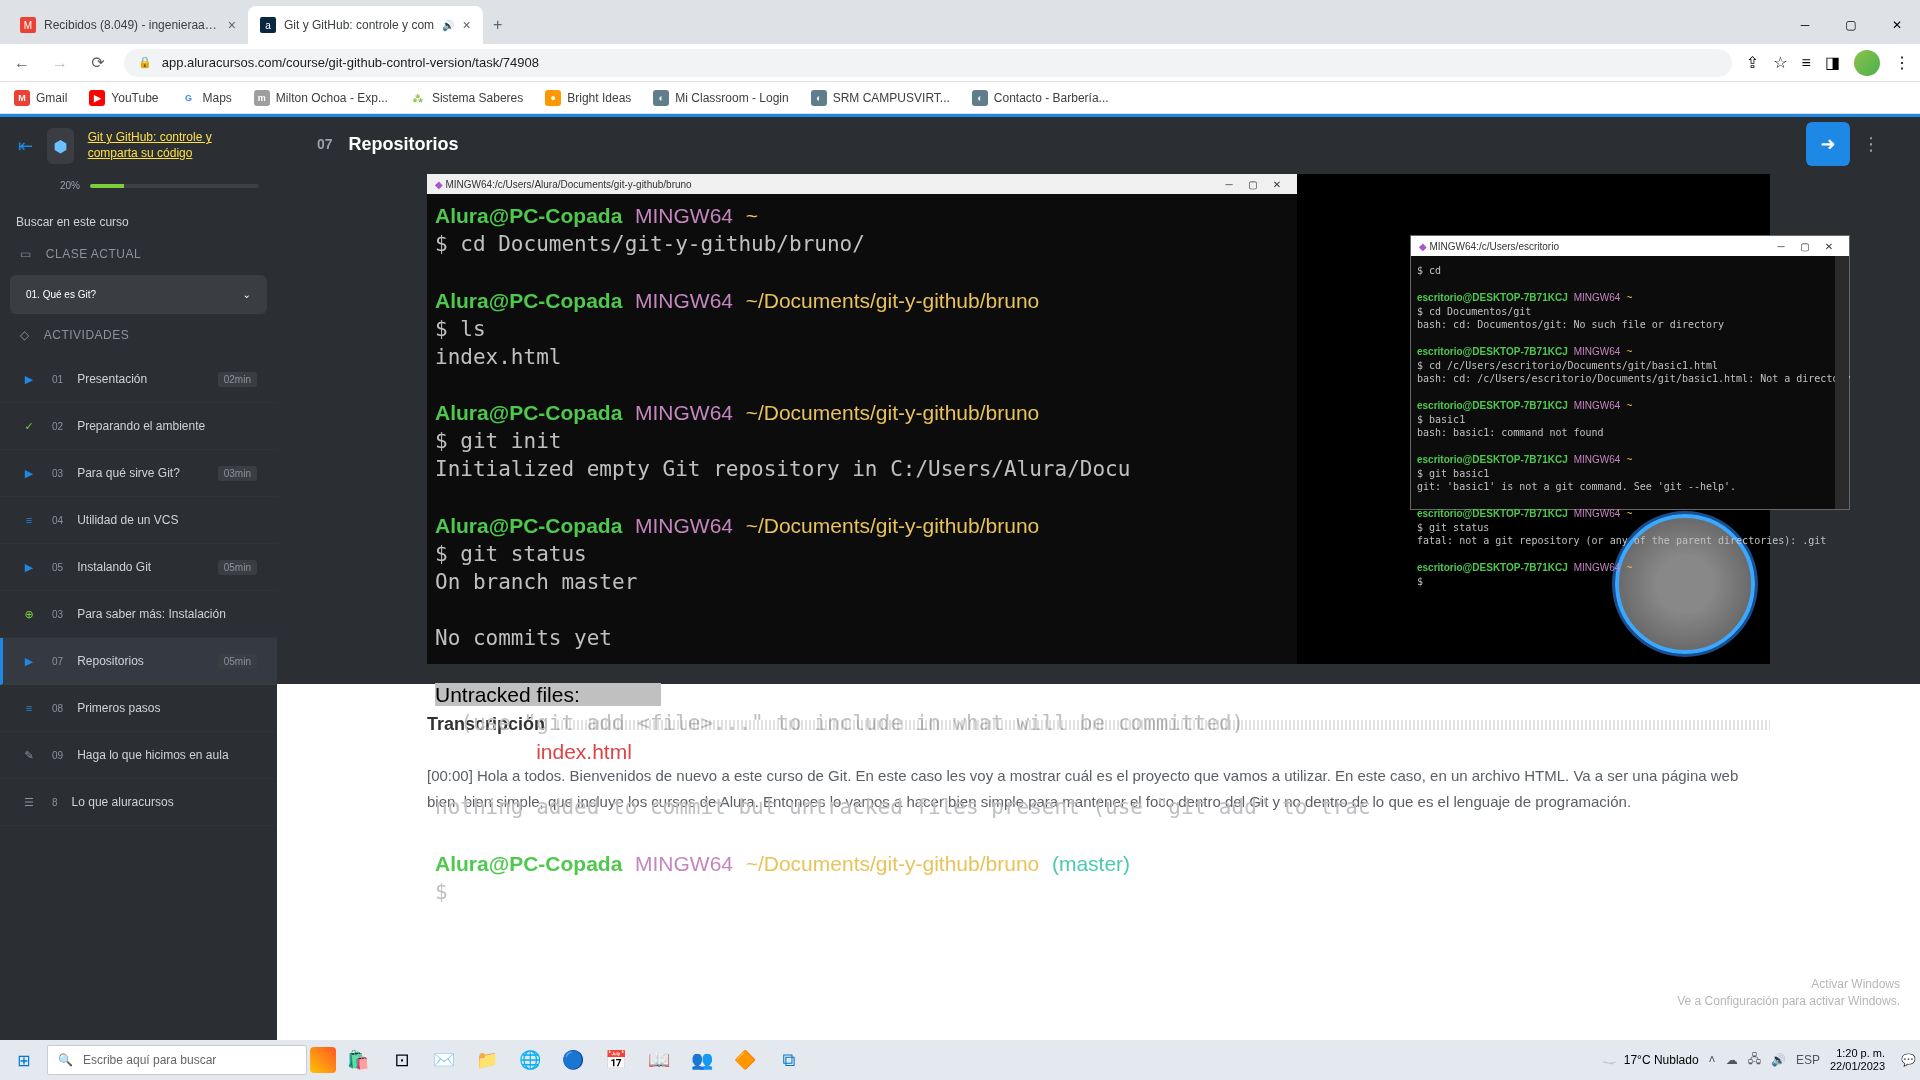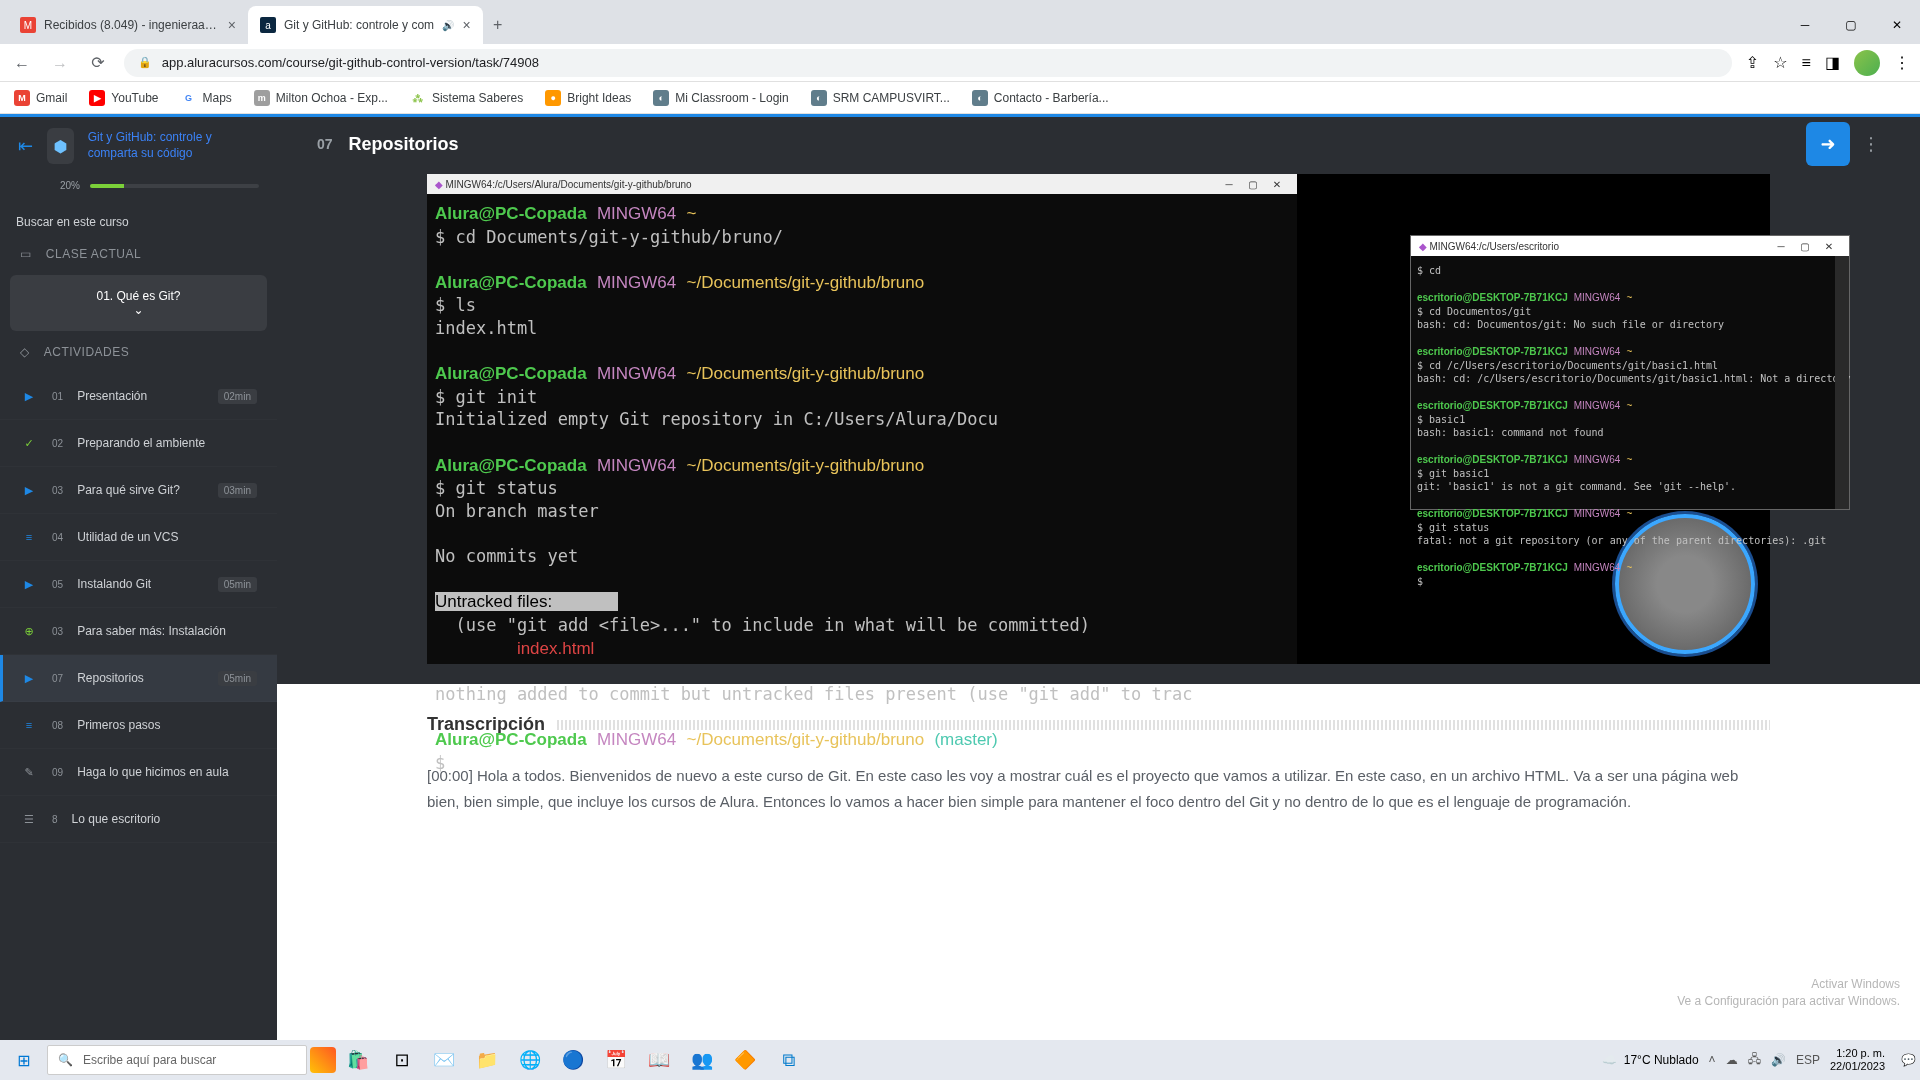--- a/index.html
+++ b/index.html
@@ -33,30 +33,30 @@
 
 
 .app { height:calc(1080px - 44px - 38px - 32px - 40px); display:flex; background:#fff; }
 .blue-line { height:3px; background:#1e88e5; position:absolute; top:114px; left:0; right:0; }
 
 
 .sidebar { width:277px; background:#2b2e33; color:#fff; display:flex; flex-direction:column; overflow-y:auto; }
 .side-head { display:flex; align-items:center; gap:14px; padding:14px 18px; }
 .back-arrow { color:#1e88e5; font-size:18px; }
 .course-ico { width:36px; height:36px; background:#3a3d42; border-radius:6px; display:flex; align-items:center; justify-content:center; color:#6ec1ff; font-size:16px; }
-.course-title { font-size:12px; color:#3b82f6; line-height:1.3; }
+.course-title { font-size:12px; color:#fde047; line-height:1.3;text-decoration:underline; }
 .progress-row { display:flex; align-items:center; gap:10px; padding:2px 18px 14px 60px; }
 .progress-pct { font-size:10px; color:#9aa0a6; }
 .progress-bar { flex:1; height:4px; background:#3d4045; border-radius:2px; overflow:hidden; }
 .progress-fill { height:100%; background:#7bd039; width:20%; }
 .search-row { display:flex; gap:8px; padding:4px 16px 16px; }
 .search-input { flex:1; height:38px; background:#16181b; border:none; border-radius:4px; color:#fff; padding:0 10px; }
 .search-btn { height:38px; padding:0 14px; background:transparent; border:1px solid #555; color:#fff; border-radius:4px; font-size:13px; display:flex; align-items:center; gap:6px; }
 .section-title { padding:14px 20px; font-size:12px; color:#8d9298; letter-spacing:0.5px; display:flex; align-items:center; gap:14px; }
-.current-class { background:#3a3d42; margin:0 10px; padding:14px 16px; border-radius:6px; display:flex; justify-content:space-between; align-items:center; font-size:12px; color:#fff;flex-direction:column; }
+.current-class { background:#3a3d42; margin:0 10px; padding:14px 16px; border-radius:6px; display:flex; justify-content:space-between; align-items:center; font-size:10px; color:#fff; }
 .activity { display:flex; align-items:center; gap:14px; padding:14px 20px; font-size:12px; color:#cfd2d6; border-bottom:1px solid rgba(255,255,255,0.02); }
 .activity.active { background:#353a42; border-left:3px solid #1e88e5; padding-left:17px; }
 .act-ico { width:18px; height:18px; display:flex; align-items:center; justify-content:center; color:#1e88e5; font-size:11px; }
 .act-ico.green { color:#7bd039; }
 .act-num { font-size:10px; color:#8d9298; }
 .act-dur { margin-left:auto; font-size:10px; color:#8d9298; background:#3a3d42; padding:2px 6px; border-radius:3px; }
 
 
 .main { flex:1; background:#fff; overflow-y:auto; }
 .content-head { background:#2b2e33; height:60px; display:flex; align-items:center; padding:0 40px; gap:16px; }
@@ -67,21 +67,21 @@
 .menu-dots { color:#9aa0a6; font-size:18px; }
 
 .video-area { background:#2b2e33; padding:0 150px 20px; }
 .video-frame { position:relative; background:#000; height:490px; }
 
 
 .term-main { position:absolute; left:0; top:0; width:870px; height:490px; background:#0c0c0c; }
 .term-title { height:20px; background:#f0f0f0; display:flex; align-items:center; padding:0 8px; font-size:10px; color:#333; }
 .term-title-text { flex:1; }
 .term-wbtn { width:24px; text-align:center; font-size:10px; }
-.term-body { padding:8px 8px; font-family:Consolas,monospace; font-size:17px; line-height:1.33; color:#c0c0c0; white-space:pre; }
+.term-body { padding:8px 8px; font-family:Consolas,monospace; font-size:21px; line-height:1.33; color:#c0c0c0; white-space:pre; }
 .tg { color:#4ec94e; font-weight:bold; }
 .tp { color:#c586c0; }
 .tb { color:#e8c35a; }
 .tr { color:#d44; }
 .tc { color:#4ec9b0; }
 .sel { background:#c0c0c0; color:#000; }
 
 
 .term-over { position:absolute; right:-80px; top:61px; width:440px; height:275px; background:#0c0c0c; border:1px solid #666; z-index:5; }
 .term-over .term-title { background:#fff; }
@@ -266,21 +266,21 @@
           <span>Primeros pasos</span>
         </div>
         <div class="activity">
           <span class="act-ico" style="color:#8d9298">✎</span>
           <span class="act-num">09</span>
           <span>Haga lo que hicimos en aula</span>
         </div>
         <div class="activity">
           <span class="act-ico" style="color:#8d9298">☰</span>
           <span class="act-num">8</span>
-          <span>Lo que escritorio</span>
+          <span>Lo que aluracursos</span>
         </div>
       </div>
   </div>
 
   <div class="main">
     <div class="content-head">
       <span class="lesson-num">07</span>
       <span class="lesson-title">Repositorios</span>
       <div class="head-actions">
         <div class="next-btn">➜</div>

